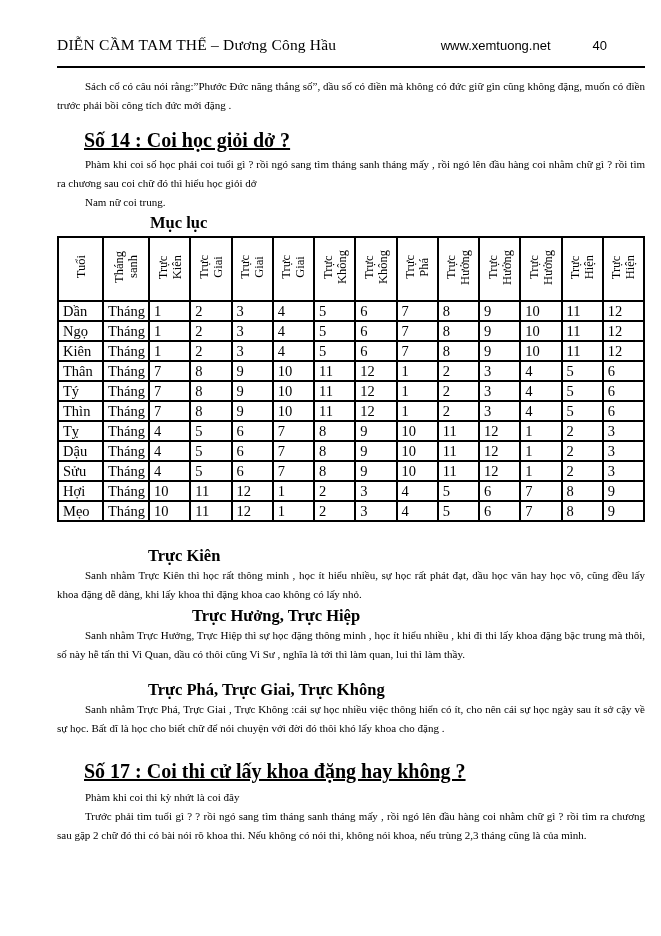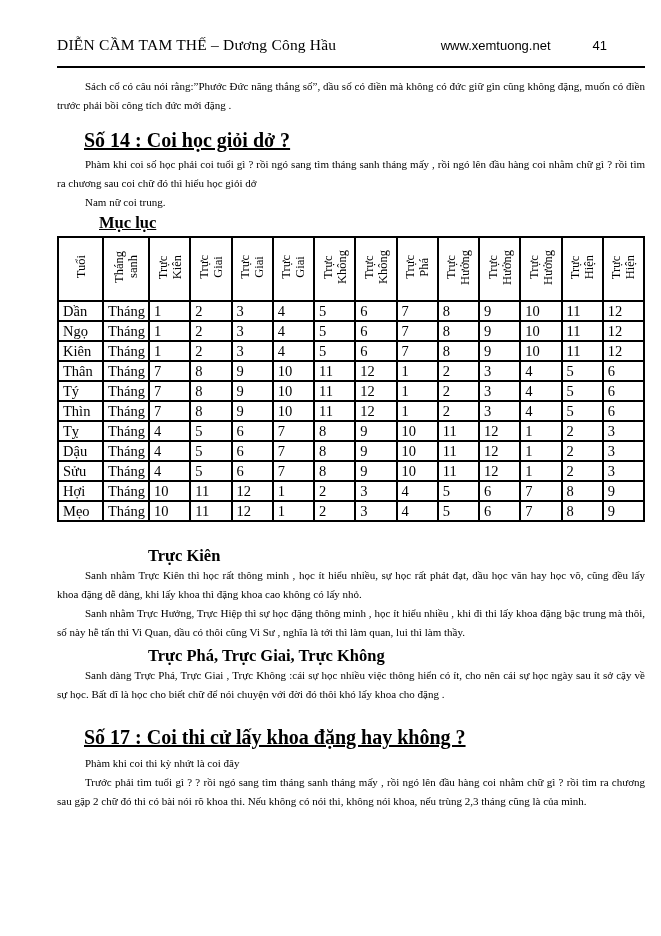--- a/index.html
+++ b/index.html
@@ -85,35 +85,35 @@
   table.month td {
     height: 18px;
     font-size: 14.5px;
     line-height: 16px;
     padding-left: 4px;
     text-align: left;
     white-space: nowrap;
   }
   .sec-heading-1 { margin-left: 91px; margin-top: 24px; }
   .sec-heading-2 { margin-left: 135px; margin-top: 2px; }
-  .sec-heading-3 { margin-left: 91px; margin-top: 4px; }
-  .caption { margin-left: 42px; margin-top: 1px; text-decoration: underline; }
+  .sec-heading-3 { margin-left: 91px; margin-top: 16px; }
+  .caption { margin-left: 93px; margin-top: 1px; }
   .h17 { margin-top: 22px; margin-bottom: 5px; }
 </style>
 </head>
 <body>
 
 <div class="page">
   <div class="content">
 
     <div class="page-header">
       <span class="book-title">DIỄN CẦM TAM THẾ – Dương Công Hầu</span>
       <span class="header-right">
         <span>www.xemtuong.net</span>
-        <span>41</span>
+        <span>40</span>
       </span>
     </div>
 
     <p class="body indent first">Sách cổ có câu nói rằng:”Phước Đức năng thắng số”, dầu số có điền mà không có đức giữ gìn cũng không đặng, muốn có điền trước phải bồi công tích đức mới đặng .</p>
 
     <h2 class="h-big">Số 14 : Coi học giỏi dở  ?</h2>
     <p class="body indent">Phàm khi coi số học phải coi tuổi gì ? rồi ngó sang tìm tháng sanh tháng mấy , rồi ngó lên đầu hàng coi nhằm chữ gì ? rồi tìm ra chương sau coi chữ đó thì hiểu học giỏi dở</p>
     <p class="body indent noj">Nam nữ coi trung.</p>
 
     <div class="h-small caption">Mục lục</div>
@@ -342,23 +342,24 @@
             <td>7</td>
             <td>8</td>
             <td>9</td>
           </tr>
         </tbody>
     </table>
 
     <div class="h-small sec-heading-1">Trực Kiên</div>
     <p class="body indent">Sanh nhằm Trực Kiên thì học rất thông minh , học ít hiểu nhiều, sự học rất phát đạt, dầu học văn hay học võ, cũng đều lấy khoa đặng dễ dàng, khi lấy khoa thì đặng khoa cao không có lấy nhỏ.</p>
 
+    <div class="h-small sec-heading-2">Trực Hưởng, Trực Hiệp</div>
     <p class="body indent">Sanh nhằm Trực Hưởng, Trực Hiệp thì sự học đặng thông minh , học ít hiểu nhiều , khi đi thi lấy khoa đặng bậc trung mà thôi, số này hễ tấn thì Vi Quan, dầu có thôi cũng Vi Sư , nghĩa là tới thì làm quan, lui thì làm thầy.</p>
 
     <div class="h-small sec-heading-3">Trực Phá, Trực Giai, Trực Không</div>
-    <p class="body indent">Sanh dàng Trực Phá, Trực Giai , Trực Không :cái sự học nhiều việc thông hiển có ít, cho nên cái sự học ngày sau ít sở cậy về sự học. Bất dĩ là học cho biết chữ để nói chuyện với đời đó thôi khó lấy khoa cho đặng .</p>
+    <p class="body indent">Sanh nhằm Trực Phá, Trực Giai , Trực Không :cái sự học nhiều việc thông hiển có ít, cho nên cái sự học ngày sau ít sở cậy về sự học. Bất dĩ là học cho biết chữ để nói chuyện với đời đó thôi khó lấy khoa cho đặng .</p>
 
     <h2 class="h-big h17">Số 17 : Coi thi cử lấy khoa đặng hay không ?</h2>
     <p class="body indent noj">Phàm khi coi thi kỳ nhứt là coi đây</p>
     <p class="body indent">Trước phải tìm tuổi gì ? ? rồi ngó sang tìm tháng sanh tháng mấy , rồi ngó lên đầu hàng coi nhằm chữ gì ? rồi tìm ra chương sau gặp 2 chữ đó thi có bài nói rõ khoa thi. Nếu không có nói thi, không nói khoa, nếu trùng 2,3 tháng cũng là của mình.</p>
 
   </div>
 </div>
 
 </body></html>

